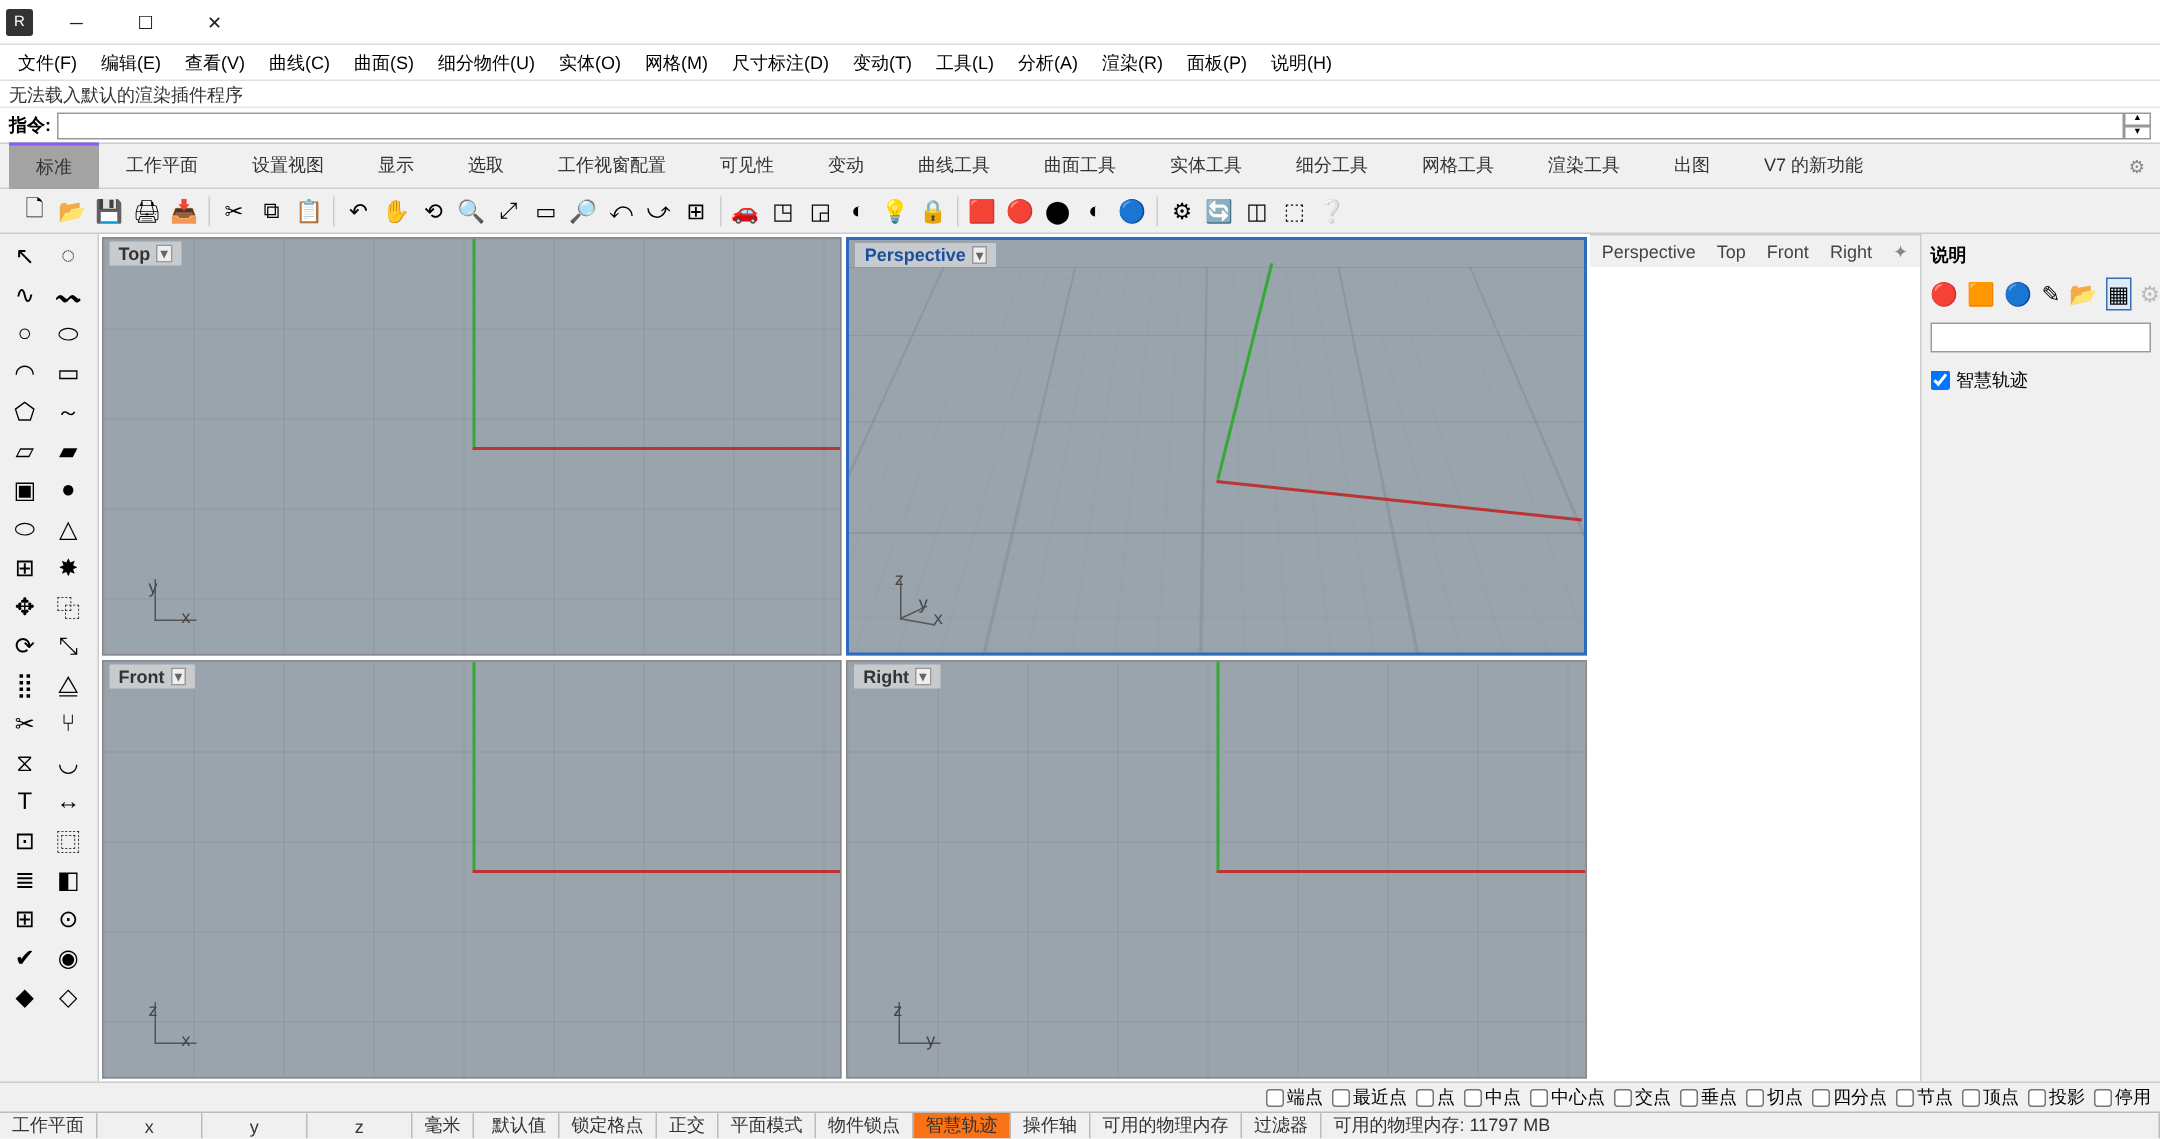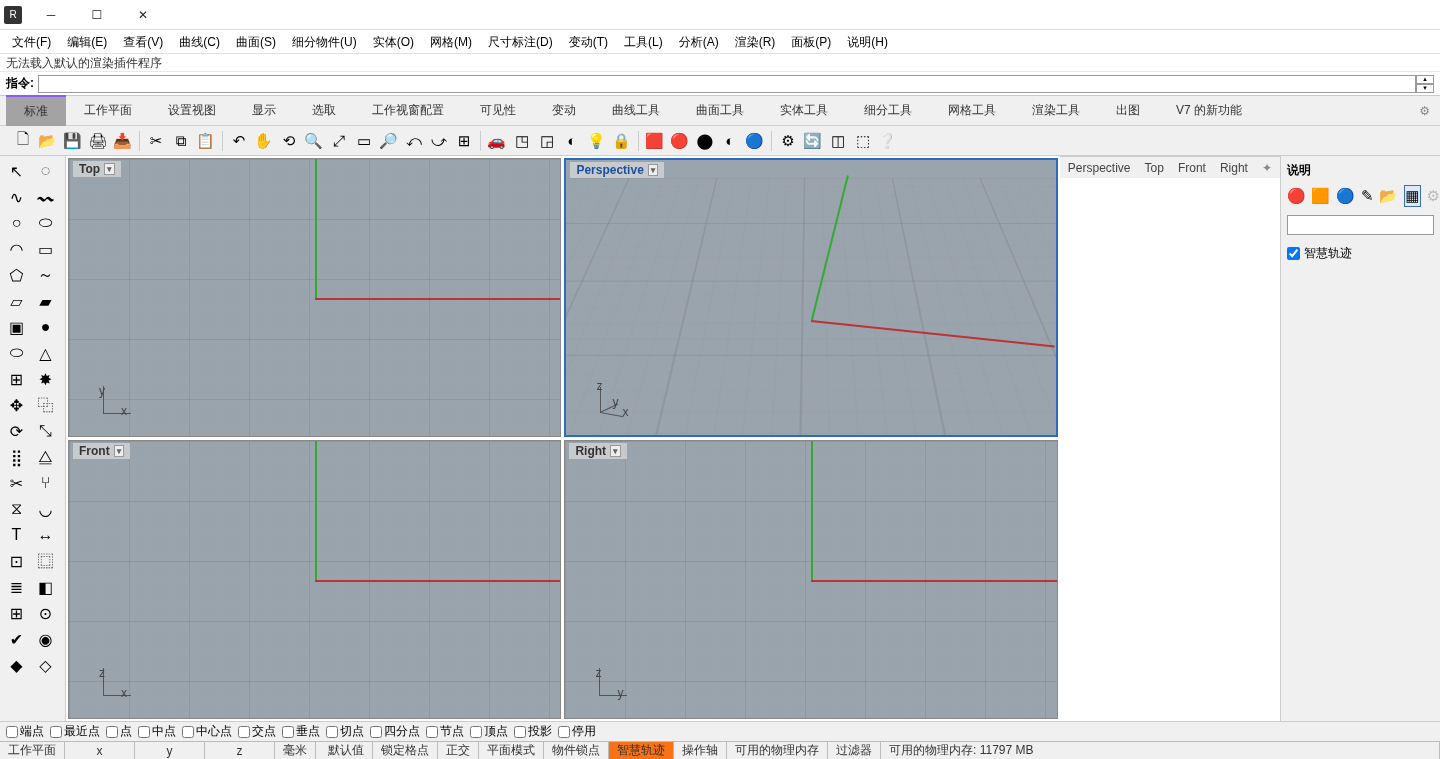--- a/index.html
+++ b/index.html
@@ -56,21 +56,21 @@
 .axis3d .lx{position:absolute;left:4px;bottom:2px;width:24px;height:1px;background:#555;transform:rotate(10deg);transform-origin:left;}
 .viewtabs { height: 22px; background: #f0f0f0; display: flex; align-items: center; padding: 0 8px; gap: 14px; border-top:1px solid #ccc;}
 .viewtabs .vt { color: #444; cursor: pointer; }
 .viewtabs .plus { color:#888; }
 .rightpanel { width: 160px; background: #f0f0f0; border-left: 1px solid #ccc; padding: 6px; }
 .rightpanel .ptitle { font-weight: bold; margin-bottom: 6px; }
 .rightpanel .iconrow { display: flex; gap: 6px; margin-bottom: 8px; }
 .rightpanel .iconrow .ic { width: 22px; height: 22px; display:flex;align-items:center;justify-content:center;font-size:15px;}
 .rightpanel input[type=text] { width: 100%; height: 20px; border: 1px solid #999; margin-bottom: 10px; padding:0 3px;}
 .rightpanel label { display:flex; align-items:center; gap:4px;}
-.osnapbar { height: 20px; background: #f0f0f0; display: flex; align-items: center; padding: 0 6px; gap: 6px; border-top: 1px solid #ccc; }
+.osnapbar { height: 20px; background: #f0f0f0; display: flex; align-items: center; padding: 0 6px; gap: 6px; border-top: 1px solid #ccc; justify-content: flex-end; }
 .osnapbar label { display: flex; align-items: center; gap: 2px; color: #000; white-space: nowrap;}
 .osnapbar input[type=checkbox]{width:12px;height:12px;}
 .statusbar { height: 18px; background: #f0f0f0; display: flex; align-items: stretch; border-top: 1px solid #bbb; }
 .statusbar .cell { border-right: 1px solid #bbb; padding: 1px 8px; display: flex; align-items: center; white-space:nowrap;color:#333;}
 .statusbar .cell.active{ background:#f97316;}
 .statusbar .xyz { flex:0 0 70px; justify-content:center;}
 .layerswatch { width:12px;height:12px;background:#000;margin-right:4px;}
 </style>
 </head>
 <body>

